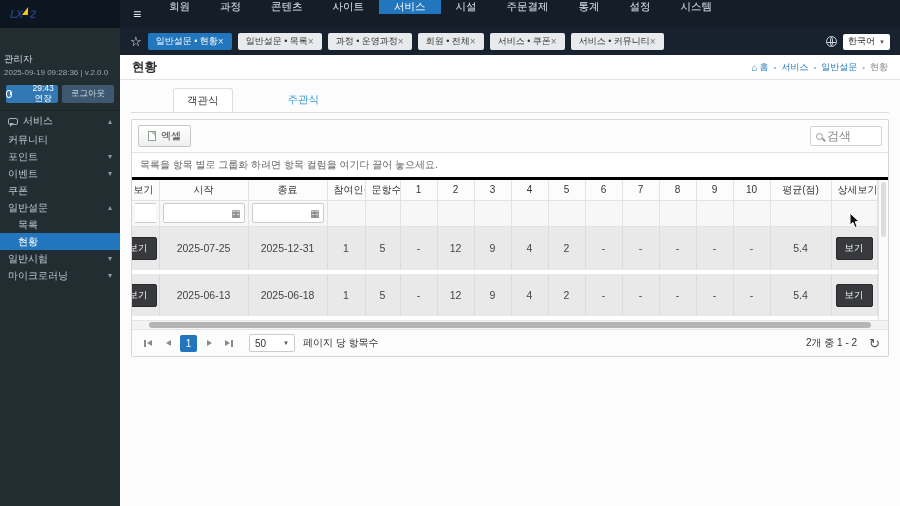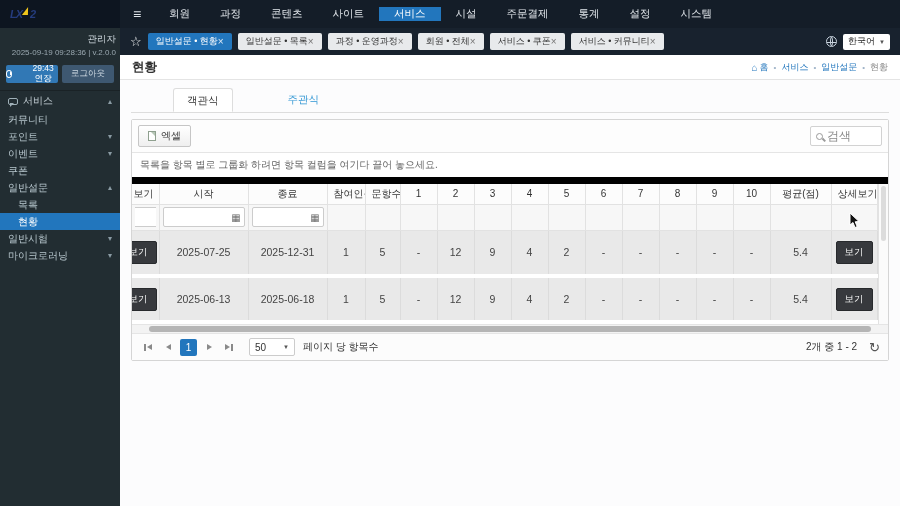--- a/index.html
+++ b/index.html
@@ -4,42 +4,42 @@
 <style>
   * { box-sizing: border-box; margin: 0; padding: 0; }
   html,body { width:900px; height:506px; overflow:hidden; }
   body { font-family:"Liberation Sans","DejaVu Sans",sans-serif; background:#fafbfc; position:relative; font-size:11px; color:#333; }
 
   
   .sidebar { position:absolute; left:0; top:0; width:120px; height:506px; background:#222d32; z-index:5; }
   .logo { height:28px; background:#0d1520; display:flex; align-items:center; padding-left:10px; }
   .logo-text { font-style:italic; font-weight:bold; font-size:11px; color:#253c7d; letter-spacing:-1px; }
   .logo-bolt { width:0; height:0; border-left:4px solid transparent; border-right:2px solid transparent; border-bottom:8px solid #f0c51c; margin:-6px 1px 0 1px; transform:skewX(-15deg); }
-  .user-panel { text-align:right; color:#cfd8de; padding:5px 4px 3px; }
+  .user-panel { text-align:left; color:#cfd8de; padding:5px 4px 3px;margin-top:20px; }
   .user-role { font-size:9.5px; }
   .user-meta { font-size:8px; color:#9aa8b0; margin-top:2px; white-space:nowrap; }
   .session-buttons { display:flex; gap:4px; padding:5px 6px 7px; }
   .btn-extend,.btn-logout { flex:1; height:18px; border:none; border-radius:2px; font-size:8.5px; color:#fff; display:flex; align-items:center; justify-content:center; gap:16px; cursor:pointer; font-family:inherit; }
   .btn-extend { background:#3178b5; }
   .btn-logout { background:#3e5871; color:#cdd9e2; }
   .clock-icon { width:8px; height:8px; border:1px solid #fff; border-radius:50%; position:relative; display:inline-block; }
   .clock-icon::after { content:""; position:absolute; left:2.5px; top:1px; width:1px; height:3px; background:#fff; }
   .menu-section { height:21px; display:flex; align-items:center; gap:5px; padding:0 8px; color:#c3ced4; font-size:10px; border-top:1px solid #1a2226; }
   .chat-icon { width:10px; height:7px; border:1px solid #9fb0b8; border-radius:2px; position:relative; display:inline-block; }
   .chat-icon::after { content:""; position:absolute; left:1px; bottom:-3px; border:2px solid transparent; border-top-color:#9fb0b8; border-left-color:#9fb0b8; width:0; height:0; }
   .menu-chevron { margin-left:auto; font-size:8px; color:#8a9aa3; }
   .menu-item { height:17px; line-height:17px; padding:0 8px; color:#b8c7ce; font-size:10px; display:flex; align-items:center; cursor:pointer; }
   .menu-item.submenu { padding-left:18px; }
   .menu-item.active { background:#2276bd; color:#fff; }
   .menu-item .menu-chevron { font-size:8px; }
 
   
   .topbar { position:absolute; left:120px; top:0; width:780px; height:28px; background:#141d28; display:flex; align-items:stretch; }
   .hamburger { width:34px; display:flex; align-items:center; justify-content:center; color:#dfe5ea; font-size:14px; cursor:pointer; }
-  .topnav { display:flex; align-items:center; }
+  .topnav { display:flex; align-items:flex-start; }
   .topnav-item { padding:0 15px; display:flex; align-items:center; color:#e2e7ec; font-size:10.5px; cursor:pointer; }
   .topnav-item.active { background:#2276bd; color:#fff; }
 
   
   .tabrow { position:absolute; left:120px; top:28px; width:780px; height:27px; background:#18222e; display:flex; align-items:center; gap:6px; padding:0 10px; }
   .star-icon { color:#f2f4f6; font-size:13px; line-height:1; cursor:pointer; }
   .doc-tab { height:17px; display:flex; align-items:center; padding:0 8px; border-radius:2px; background:#e8eaec; color:#333; font-size:9px; white-space:nowrap; cursor:pointer; }
   .doc-tab .close { color:#777; font-size:10px; cursor:pointer; }
   .doc-tab.active { background:#2276bd; color:#fff; }
   .doc-tab.active .close { color:#dce9f5; }
@@ -70,21 +70,21 @@
   .toolbar { display:flex; align-items:center; padding:5px 6px; border-bottom:1px solid #e5e5e5; background:#fdfdfd; }
   .btn-excel { display:flex; align-items:center; gap:5px; border:1px solid #c6c6c6; background:linear-gradient(#fff,#efefef); border-radius:2px; padding:3px 9px; font-size:10px; color:#333; cursor:pointer; font-family:inherit; }
   .excel-icon { width:8px; height:10px; background:#fff; border:1px solid #8fa08f; position:relative; display:inline-block; }
   .excel-icon::after { content:""; position:absolute; right:0; top:0; border:2px solid transparent; border-top-color:#b6c6b6; border-right-color:#b6c6b6; }
   .search-box { margin-left:auto; width:72px; height:20px; border:1px solid #d2d2d2; border-radius:2px; background:#fff; display:flex; align-items:center; gap:4px; padding:0 5px; }
   .search-icon { width:7px; height:7px; border:1.5px solid #9a9a9a; border-radius:50%; position:relative; flex:none; }
   .search-icon::after { content:""; position:absolute; width:4px; height:1.5px; background:#9a9a9a; transform:rotate(45deg); right:-3.5px; bottom:-2px; }
   .search-box input { border:none; outline:none; width:100%; font-size:12px; color:#333; background:transparent; font-family:inherit; }
   .search-box input::placeholder { color:#8a8a8a; }
 
-  .group-hint { padding:5px 8px; font-size:10px; color:#666; border-bottom:7px solid #000000; background:#fff; }
+  .group-hint { padding:5px 8px; font-size:10px; color:#666; border-bottom:3px solid #000000; background:#fff; }
 
   .table-wrap { display:flex; }
   table { border-collapse:collapse; table-layout:fixed; width:745px; }
   th { height:20px; font-weight:normal; font-size:10px; color:#333; text-align:center; padding:0 6px; border-right:1px solid #e2e2e2; border-bottom:1px solid #e2e2e2; background:#fcfcfc; white-space:nowrap; overflow:hidden; cursor:pointer; }
   th.clip { text-align:right; padding:0 5px 0 0; }
   .filter-row td { height:26px; background:#f7f7f7; border-right:1px solid #e2e2e2; border-bottom:1px solid #e2e2e2; padding:2px 3px; }
   .filter-input { width:100%; height:20px; border:1px solid #ccc; border-radius:2px; background:#fff; font-family:inherit; font-size:10px; padding:0 3px; outline:none; }
   .clip-box { overflow:hidden; }
   .clip-box .filter-input { width:40px; margin-left:-16px; }
   .date-filter { display:flex; align-items:center; height:20px; border:1px solid #ccc; border-radius:2px; background:#fff; }

